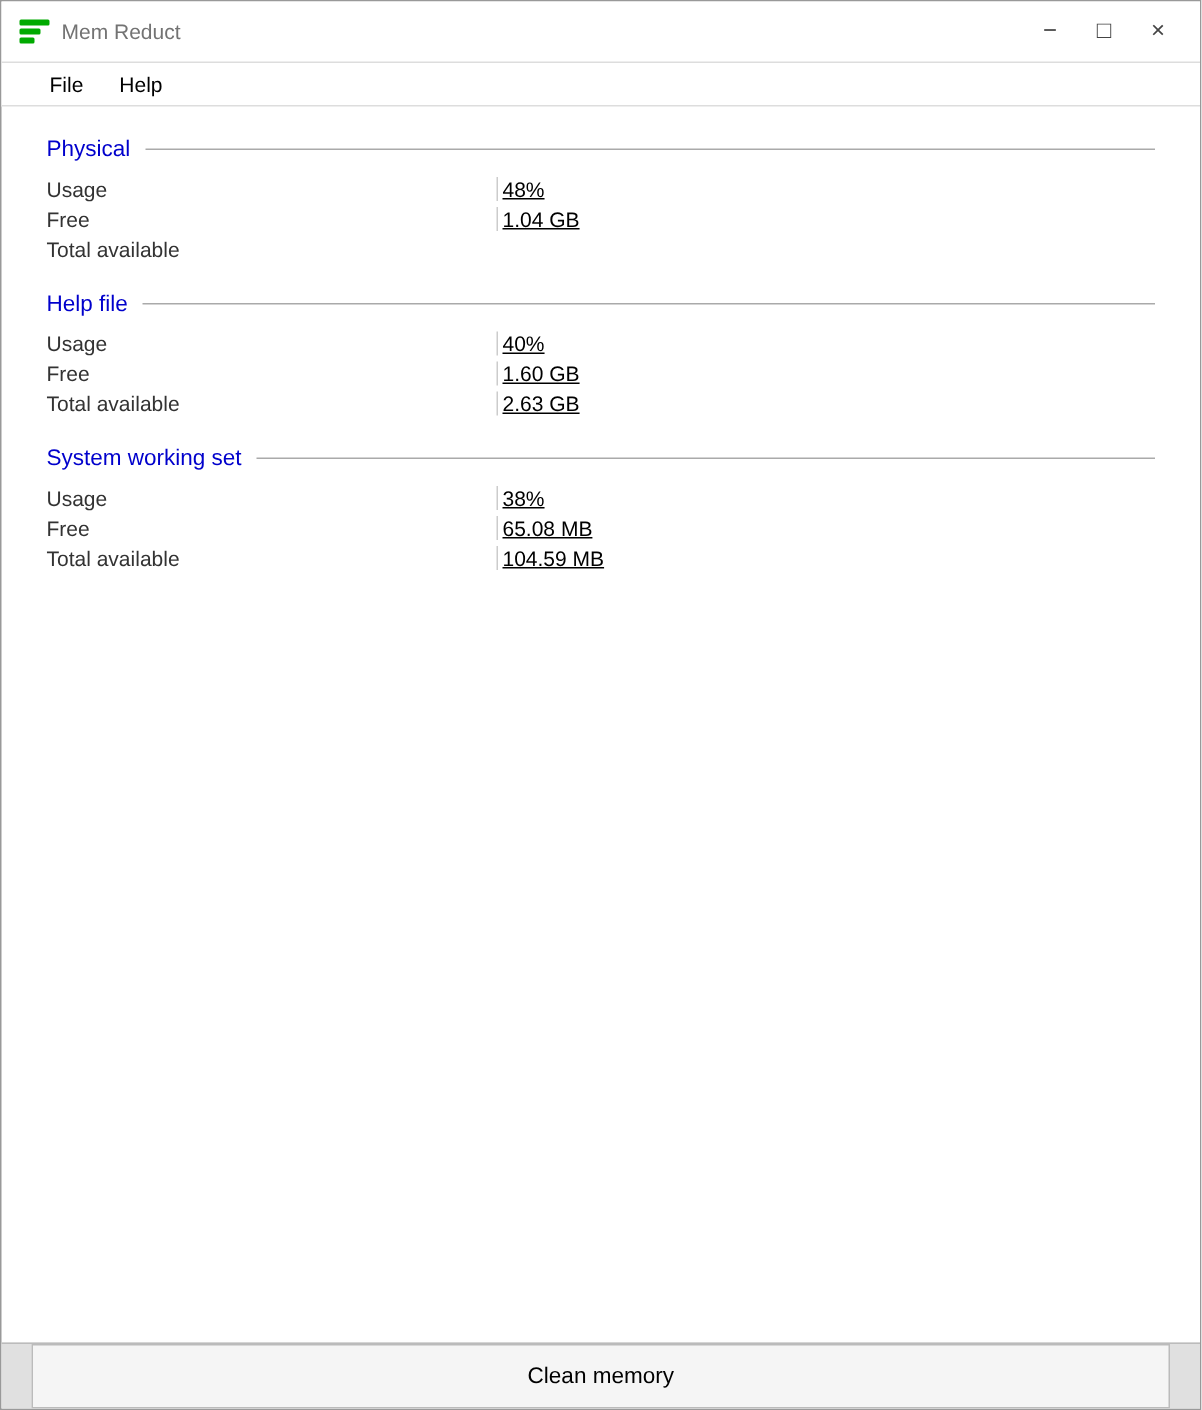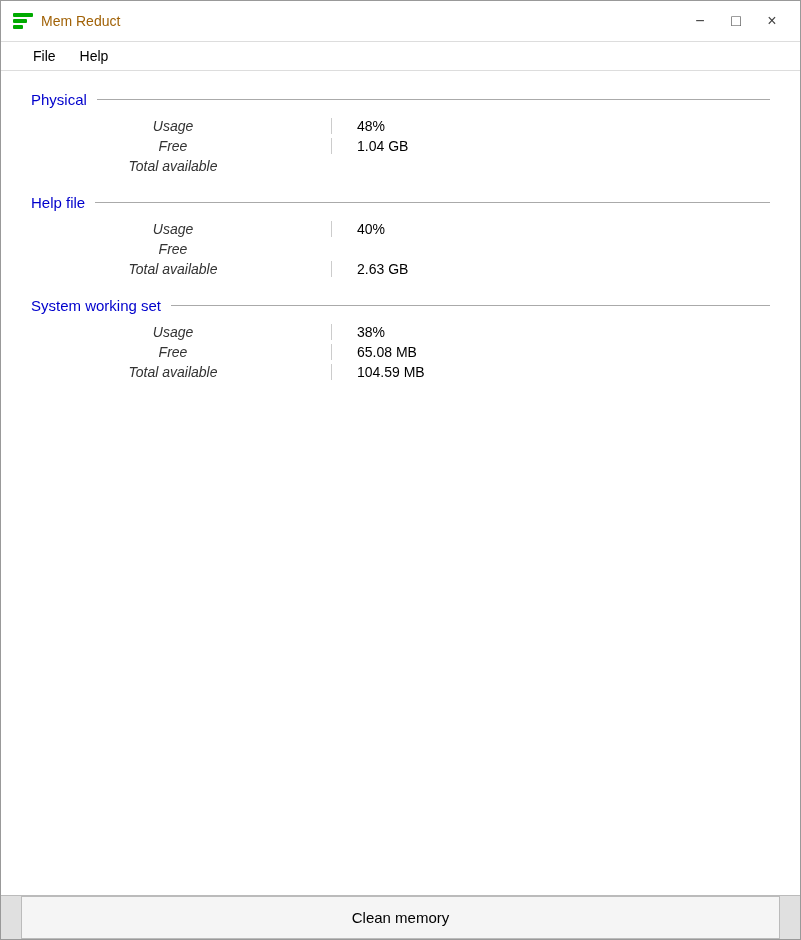--- a/index.html
+++ b/index.html
@@ -56,21 +56,21 @@
       background: #00aa00;
       border-radius: 1px;
     }
 
     .app-icon-bar:nth-child(1) { width: 20px; }
     .app-icon-bar:nth-child(2) { width: 14px; }
     .app-icon-bar:nth-child(3) { width: 10px; }
 
     .title-text {
       font-size: 14px;
-      color: #a16207;
+      color: #737373;
     }
 
     .title-bar-controls {
       display: flex;
       gap: 4px;
     }
 
     .title-btn {
       width: 32px;
       height: 24px;
@@ -224,20 +224,21 @@
         <span class="sec-head-title">Help file</span>
         <div class="sec-head-line"></div>
       </div>
       <div class="rows-wrapper" style="border-left: none;">
         <div class="data-row">
           <span class="lbl">Usage</span>
           <span class="val">40%</span>
         </div>
         <div class="data-row">
           <span class="lbl">Free</span>
+          <span class="val">1.60 GB</span>
         </div>
         <div class="data-row">
           <span class="lbl">Total available</span>
           <span class="val">2.63 GB</span>
         </div>
       </div>
     </div>
 
     <div class="full-section">
       <div class="sec-head">
@@ -277,33 +278,33 @@
     padding-left: 0;
   }
 
   .data-row {
     display: flex;
     align-items: center;
   }
 
   .data-row .lbl {
     width: 300px;
-    text-align: center;
+    text-align: left;
     padding-right: 16px;
     color: #333;
     font-size: 14px;
-    font-style: italic;
   }
 
   .data-row .val {
     border-left: 1px solid #ccc;
-    padding-left: 25px;
+    padding-left: 3px;
     flex: 1;
     color: #000;
     font-size: 14px;
+    text-decoration: underline;
   }
 
   .sec-head-title {
     font-size: 15px;
     color: #0000cc;
     font-weight: normal;
   }
 
   .full-section {
     margin-bottom: 20px;

